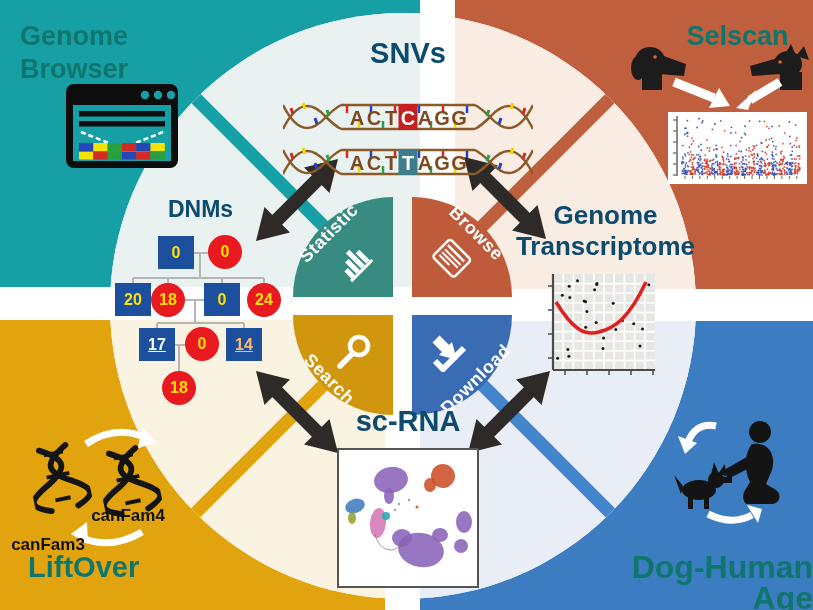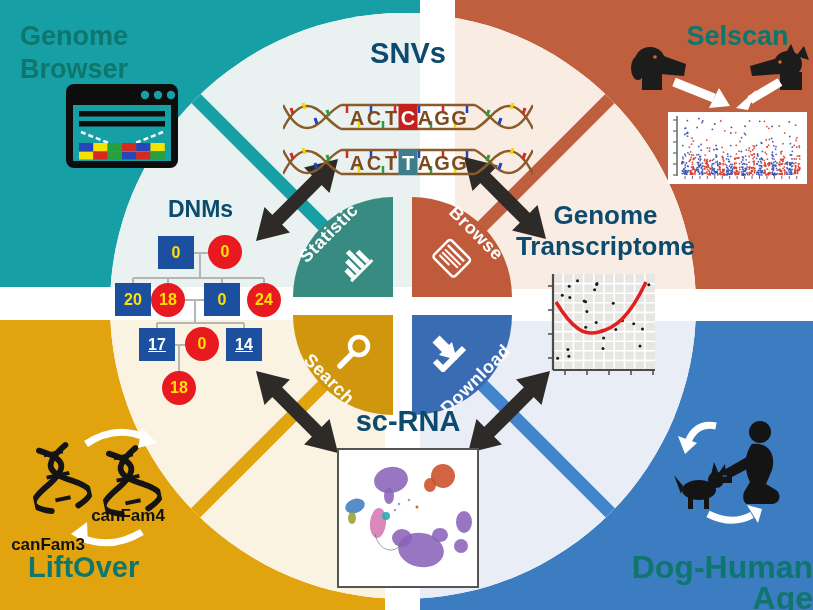--- a/index.html
+++ b/index.html
@@ -1021,21 +1021,21 @@
         <line x1="71" y1="113" x2="71" y2="156" stroke="#b5b5b5" stroke-width="2"></line>
       </svg>
       <div class="pnode square" style="left: 50px; top: 4px; background: rgb(29, 79, 159); color: rgb(255, 224, 0);">0</div>
       <div class="pnode circle" style="left: 100px; top: 3px; background: rgb(232, 25, 31); color: rgb(255, 224, 0);">0</div>
       <div class="pnode square" style="left: 7px; top: 51px; background: rgb(29, 79, 159); color: rgb(255, 224, 0);">20</div>
       <div class="pnode circle" style="left: 43px; top: 51px; background: rgb(232, 25, 31); color: rgb(255, 224, 0);">18</div>
       <div class="pnode square" style="left: 96px; top: 51px; background: rgb(29, 79, 159); color: rgb(255, 224, 0);">0</div>
       <div class="pnode circle" style="left: 139px; top: 51px; background: rgb(232, 25, 31); color: rgb(255, 224, 0);">24</div>
       <div class="pnode square" style="left: 31px; top: 96px; background: rgb(29, 79, 159); color: #ffffff; text-decoration: underline;">17</div>
       <div class="pnode circle" style="left: 77px; top: 95px; background: rgb(232, 25, 31); color: rgb(255, 224, 0);">0</div>
-      <div class="pnode square" style="left: 118px; top: 96px; background: rgb(29, 79, 159); color: #ffffff; text-decoration: underline;">14</div>
+      <div class="pnode square" style="left: 118px; top: 96px; background: rgb(29, 79, 159); color: #fdba74; text-decoration: underline;">14</div>
       <div class="pnode circle" style="left: 54px; top: 139px; background: rgb(232, 25, 31); color: rgb(255, 224, 0);">18</div>
     </div>
 
   <div class="sec sec-title t-black aging-title">
     <div>Genome</div>
     <div>Transcriptome</div>
   </div>
   <div class="sec scatter-box">
     <svg id="agingplot" width="116" height="112" viewBox="0 0 116 112">
         <rect x="10" y="2" width="102" height="96" fill="#e7e6e3"></rect>

